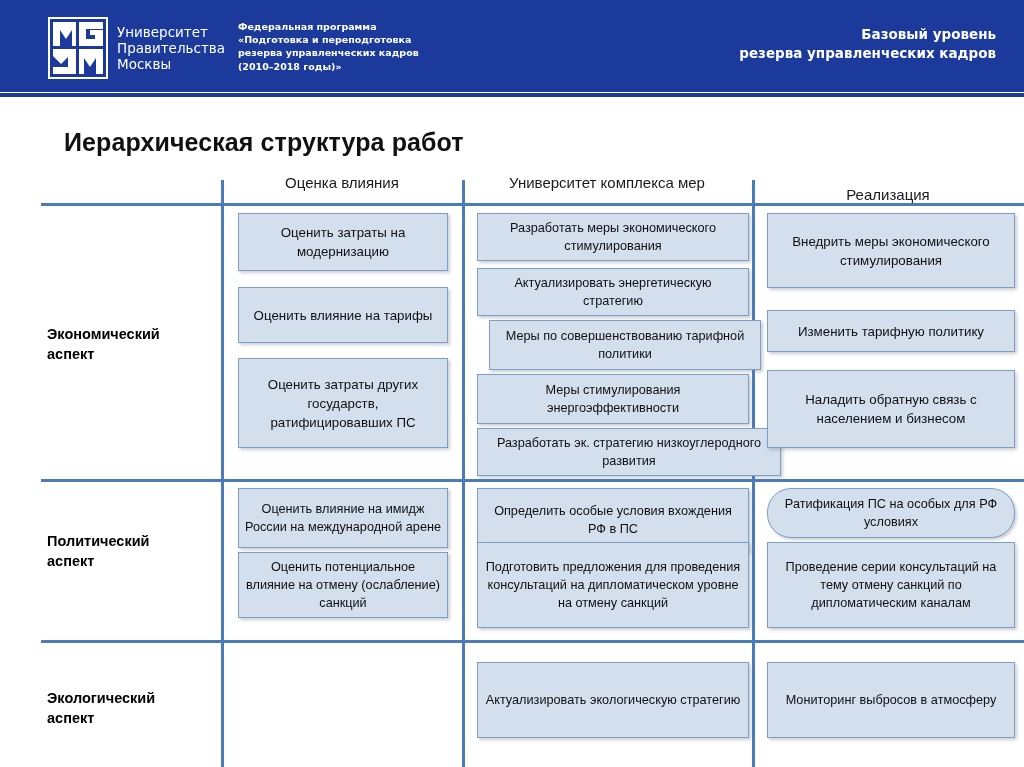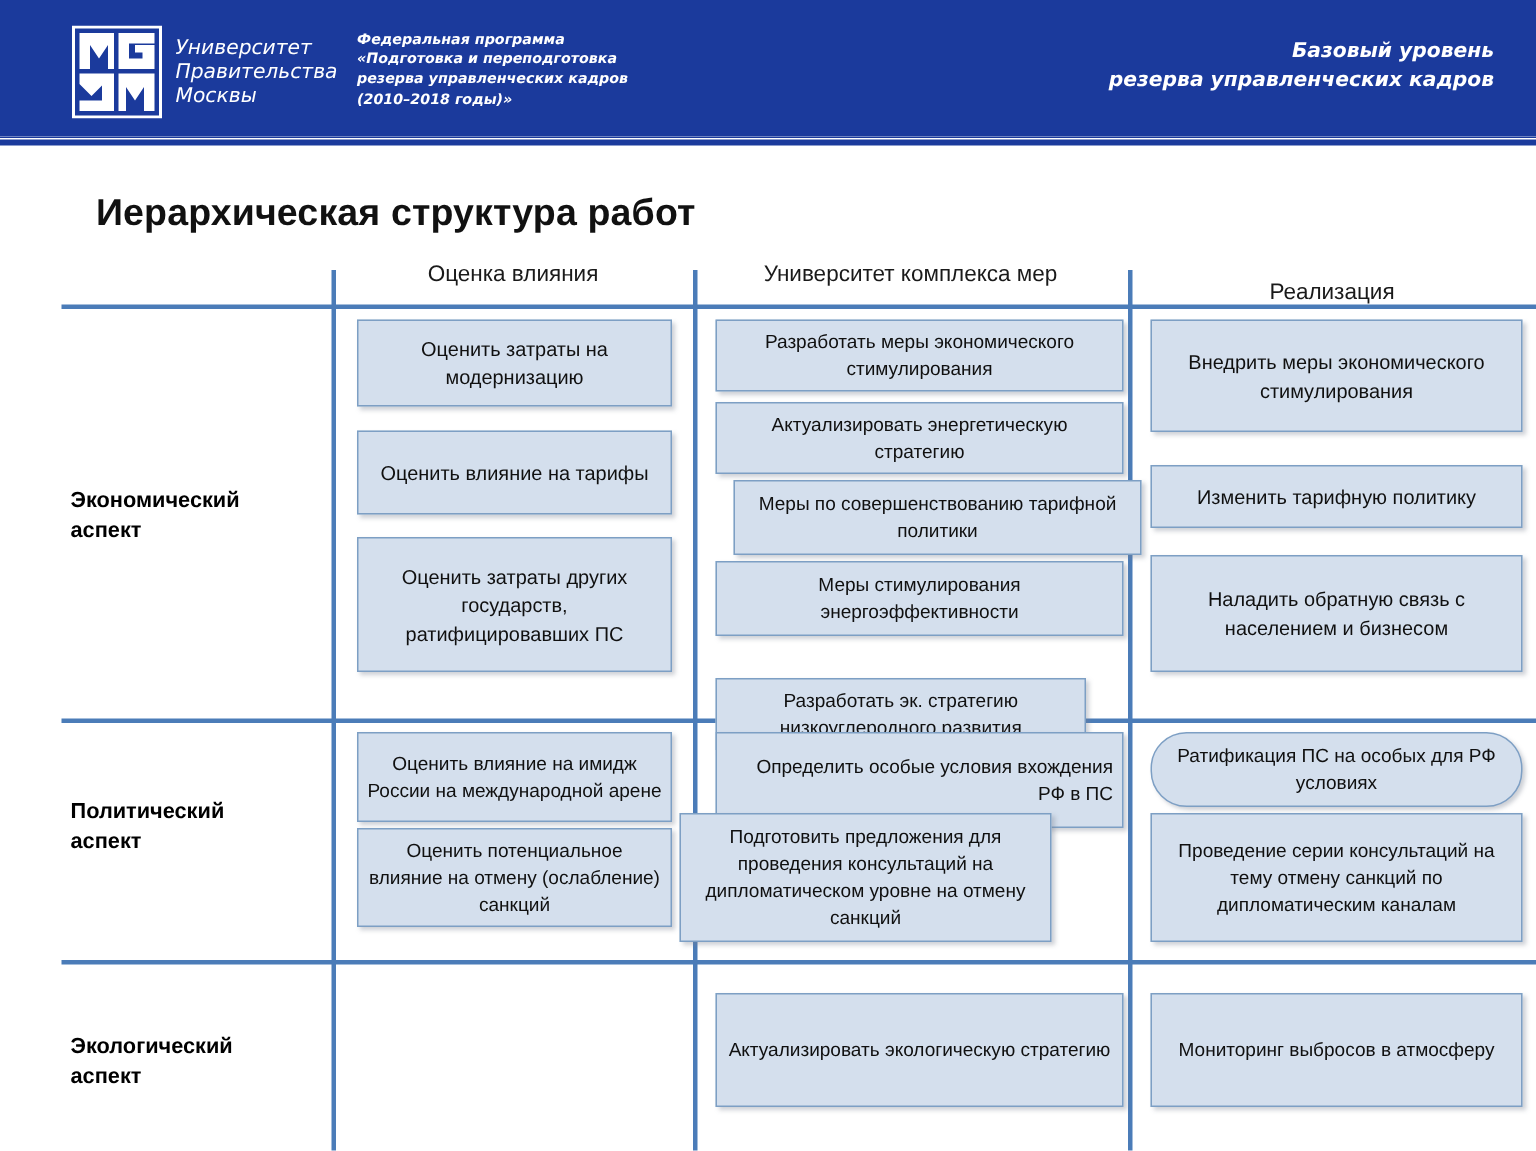--- a/index.html
+++ b/index.html
@@ -18,21 +18,20 @@
   }
 
   
   .header {
     position: absolute;
     left: 0; top: 0;
     width: 1024px;
     height: 91px;
     background: #1b3a9c;
     box-sizing: border-box;
-    font-style: italic;
   }
   .header-underline {
     position: absolute;
     left: 0; top: 91px;
     width: 1024px;
     height: 6px;
     background: #ffffff;
     border-top: 1px solid #1b3a9c;
   }
   .header-band2 {
@@ -224,21 +223,21 @@
     </div>
   <div class="card tight" style="left:436px; top:100px; width:272px; height:48px;">
     <span>Актуализировать энергетическую стратегию</span>
     </div>
   <div class="card tight" style="left:448px; top:152px; width:272px; height:50px;">
     <span>Меры по совершенствованию тарифной политики</span>
     </div>
   <div class="card tight" style="left:436px; top:206px; width:272px; height:50px;">
     <span>Меры стимулирования энергоэффективности</span>
     </div>
-  <div class="card tight" style="left:436px; top:260px; width:247px; height:48px;margin-top:24px;">
+  <div class="card tight" style="left:436px; top:260px; width:304px; height:48px;">
     <span>Разработать эк. стратегию низкоуглеродного развития</span>
     </div>
 
   <div class="card" style="left:726px; top:45px;  width:248px; height:75px;">
     <span>Внедрить меры экономического стимулирования</span>
     </div>
   <div class="card" style="left:726px; top:142px; width:248px; height:42px;">
     <span>Изменить тарифную политику</span>
     </div>
   <div class="card" style="left:726px; top:202px; width:248px; height:78px;">
@@ -250,24 +249,24 @@
     <div>аспект</div>
   </div>
 
   <div class="card tight" style="left:197px; top:320px; width:210px; height:60px;">
     <span>Оценить влияние на имидж России на международной арене</span>
     </div>
   <div class="card tight" style="left:197px; top:384px; width:210px; height:66px;">
     <span>Оценить потенциальное влияние на отмену (ослабление) санкций</span>
     </div>
 
-  <div class="card tight" style="left:436px; top:320px; width:272px; height:64px;text-align:right;">
+  <div class="card tight" style="left:436px; top:320px; width:272px; height:64px;">
     <span>Определить особые условия вхождения РФ в ПС</span>
     </div>
-  <div class="card tight" style="left:412px; top:374px; width:248px; height:86px;">
+  <div class="card tight" style="left:436px; top:374px; width:272px; height:86px;">
     <span>Подготовить предложения для проведения консультаций на дипломатическом уровне на отмену санкций</span>
     </div>
 
   <div class="card tight" style="left:726px; top:320px; width:248px; height:50px;border-radius:24px;">
     <span>Ратификация ПС на особых для РФ условиях</span>
     </div>
   <div class="card tight" style="left:726px; top:374px; width:248px; height:86px;">
     <span>Проведение серии консультаций на тему отмену санкций по дипломатическим каналам</span>
     </div>
 

